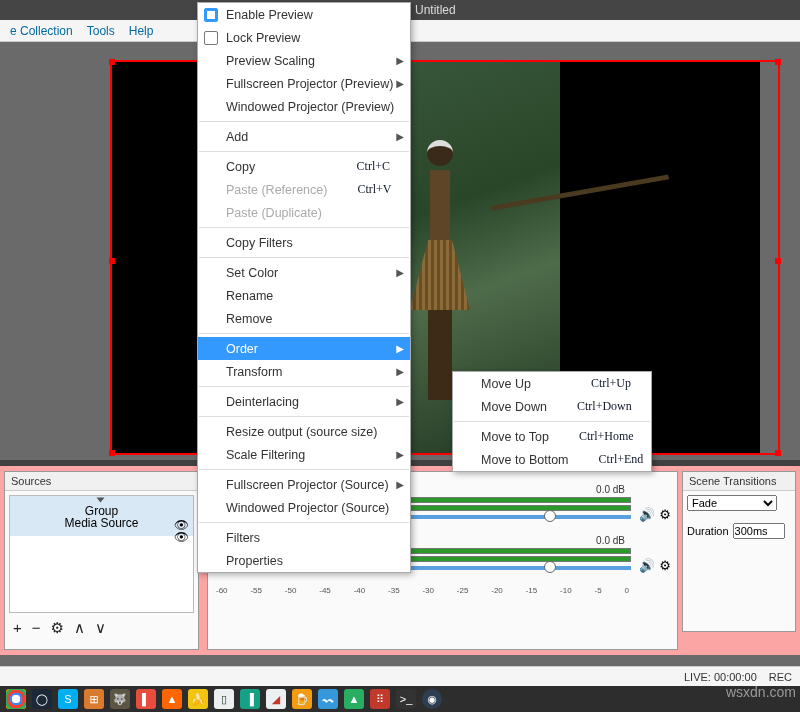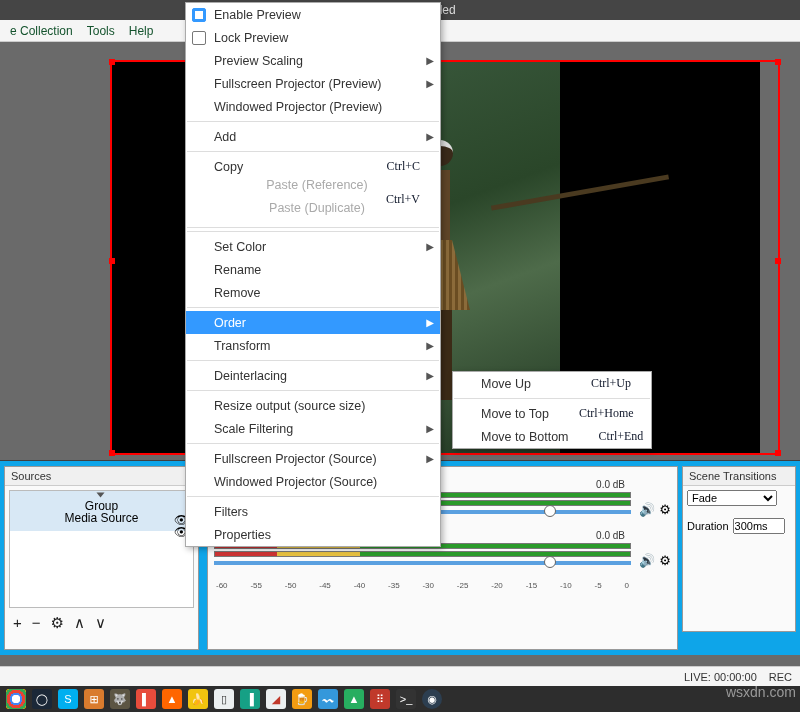--- a/index.html
+++ b/index.html
@@ -1,38 +1,38 @@
 <!DOCTYPE html>
 <html><head>
 <meta charset="utf-8">
 <style>
 * { box-sizing: border-box; margin: 0; padding: 0; font-family: "Segoe UI", Arial, sans-serif; }
 body { width: 800px; height: 712px; background: #6a6a6a; overflow: hidden; position: relative; font-size: 13px; }
 
 .titlebar { height: 20px; background: #454545; color: #ddd; font-size: 12px; line-height: 20px; text-align: center; white-space: nowrap; overflow: hidden; }
 
-.menubar { height: 22px; background: #f5f5f5; border-bottom: 1px solid #ccc; display: flex; align-items: center; gap: 14px; padding: 0 10px; font-size: 12px; color: #14532d; }
+.menubar { height: 22px; background: #f5f5f5; border-bottom: 1px solid #ccc; display: flex; align-items: center; gap: 14px; padding: 0 10px; font-size: 12px; color: #0369a1; }
 .menubar span { cursor: default; }
 
 .preview-area { position: relative; height: 418px; background: #6a6a6a; }
 .canvas { position: absolute; left: 110px; top: 18px; width: 650px; height: 395px; background: #000; overflow: hidden; }
 .sel { position: absolute; left: 110px; top: 18px; width: 670px; height: 395px; border: 2px solid red; pointer-events: none; }
 .sel i { position: absolute; width: 6px; height: 6px; background: red; }
 .sel i.tl { left: -3px; top: -3px; } .sel i.tr { right: -3px; top: -3px; }
 .sel i.bl { left: -3px; bottom: -3px; } .sel i.br { right: -3px; bottom: -3px; }
 .sel i.ml { left: -3px; top: 50%; } .sel i.mr { right: -3px; top: 50%; }
 .forest { position: absolute; left: 200px; top: 0; width: 250px; height: 395px; background: linear-gradient(160deg,#3b5a3e 0%,#2a4629 40%,#4e6b4a 60%,#1f3520 100%); }
 .figure { position: absolute; left: 295px; top: 80px; width: 70px; height: 260px; }
 .figure .head { width: 26px; height: 26px; border-radius: 50%; background: #3a2a1a; margin: 0 auto; border-top: 6px solid #ddd; }
 .figure .body { width: 20px; height: 70px; background: #5f4528; margin: 4px auto 0; }
 .figure .skirt { width: 60px; height: 70px; margin: 0 auto; background: repeating-linear-gradient(90deg,#8b6b3a 0 3px,#6a4d22 3px 6px); clip-path: polygon(30% 0,70% 0,100% 100%,0 100%); }
 .figure .legs { width: 24px; height: 90px; margin: 0 auto; background: #3c2b17; }
 .pole { position: absolute; left: 380px; top: 130px; width: 180px; height: 5px; background: #4a3a20; transform: rotate(-10deg); }
 
-.panels { display: flex; height: 195px; background: #0ea5e9; border-top: 1px solid #404040; }
+.panels { display: flex; height: 195px; background: #fca5a5; border-top: 6px solid #404040; }
 .panel { border: 1px solid #999; background: #fafafa; display: flex; flex-direction: column; }
 .panel-title { font-size: 11px; padding: 3px 6px; color: #333; border-bottom: 1px solid #ccc; background: #f0f0f0; }
 .panel-body { flex: 1; padding: 4px; font-size: 12px; overflow: hidden; }
 
 .sources { width: 195px; margin: 5px 4px; }
 .src-list { border: 1px solid #bbb; background: #fff; height: 118px; }
 .src-row { display: flex; align-items: center; height: 20px; padding: 0 4px; flex-direction: column; }
 .src-row.sel-row { background: #d8e8f5; }
 .src-row .eye { margin-left: auto; font-size: 12px; }
 .tri { display: inline-block; width: 0; height: 0; border-left: 5px solid #555; border-top: 4px solid transparent; border-bottom: 4px solid transparent; transform: rotate(90deg); margin-right: 3px; }
@@ -52,31 +52,31 @@
 .dur-row { display: flex; align-items: center; gap: 4px; margin-top: 12px; font-size: 11px; }
 
 .statusbar { position: absolute; bottom: 26px; right: 0; height: 20px; background: #f5f5f5; border-top: 1px solid #ccc; font-size: 11px; display: flex; align-items: center; gap: 12px; padding: 0 8px; color: #333; left:0; justify-content:flex-end;}
 .watermark { position:absolute; bottom:12px; right:4px; font-size:14px; color:#999; z-index:2000;}
 
 .taskbar { position: absolute; bottom: 0; left: 0; right: 0; height: 26px; background: #2d2d2d; display: flex; align-items: center; gap: 6px; padding: 0 6px; }
 .taskbar .ico { width: 20px; height: 20px; border-radius: 3px; display: flex; align-items: center; justify-content: center; font-size: 11px; color: #fff; }
 
 .ctx { position: absolute; background: #fff; border: 1px solid #aaa; box-shadow: 2px 2px 6px rgba(0,0,0,.3); font-size: 12.5px; z-index: 1000; }
 .ctx .item { display: flex; align-items: center; height: 23px; padding: 0 20px 0 28px; position: relative; color: #333; white-space: nowrap; }
-.ctx .item.disabled { color: #aaa; flex-direction: column; }
+.ctx .item.disabled { color: #aaa; }
 .ctx .item.hl { background: #3399ff; color: #fff; }
 .ctx .item .sc { margin-left: auto; padding-left: 30px; color: #0f172a; font-size: 12px; font-family: Liberation Serif, serif; }
 .ctx .sep { height: 1px; background: #ddd; margin: 3px 1px; }
 .ctx .arrow { position: absolute; right: 6px; font-size: 10px; color: #555; }
 .ctx .item.hl .arrow { color: #fff; }
 .ctx .check { position: absolute; left: 6px; width: 14px; height: 14px; border: 1px solid #777; border-radius: 2px; }
 .ctx .check.on { background: #3399ff; border-color: #3399ff; }
 .ctx .check.on::after { content: ""; position: absolute; left: 2px; top: 2px; width: 8px; height: 8px; background: #fff; }
 
-.ctx.main { left: 185px; top: 2px; width: 256px; }
+.ctx.main { left: 197px; top: 2px; width: 214px; }
 .ctx.sub { left: 452px; top: 371px; width: 200px; }
 </style>
 </head>
 <body>
 
 <div class="titlebar">ed - Scenes: Untitled</div>
 
 <div class="menubar">
   <span>e Collection</span>
   <span>Tools</span>
@@ -242,20 +242,23 @@
       <span class="sc">Ctrl+C</span>
     </div>
   <div class="item disabled">
       <span>Paste (Reference)</span>
       <span class="sc">Ctrl+V</span>
     </div>
   <div class="item disabled">
       <span>Paste (Duplicate)</span>
     </div>
   <div class="sep"></div>
+  <div class="item">
+      <span>Copy Filters</span>
+    </div>
   <div class="sep"></div>
   <div class="item">
       <span>Set Color</span>
       <span class="arrow">▶</span>
     </div>
   <div class="item">
       <span>Rename</span>
     </div>
   <div class="item">
       <span>Remove</span>
@@ -297,20 +300,24 @@
   <div class="item">
       <span>Properties</span>
     </div>
 </div>
 
 <div class="ctx sub">
   <div class="item">
       <span>Move Up</span>
       <span class="sc">Ctrl+Up</span>
     </div>
+  <div class="item">
+      <span>Move Down</span>
+      <span class="sc">Ctrl+Down</span>
+    </div>
   <div class="sep"></div>
   <div class="item">
       <span>Move to Top</span>
       <span class="sc">Ctrl+Home</span>
     </div>
   <div class="item">
       <span>Move to Bottom</span>
       <span class="sc">Ctrl+End</span>
     </div>
 </div>

